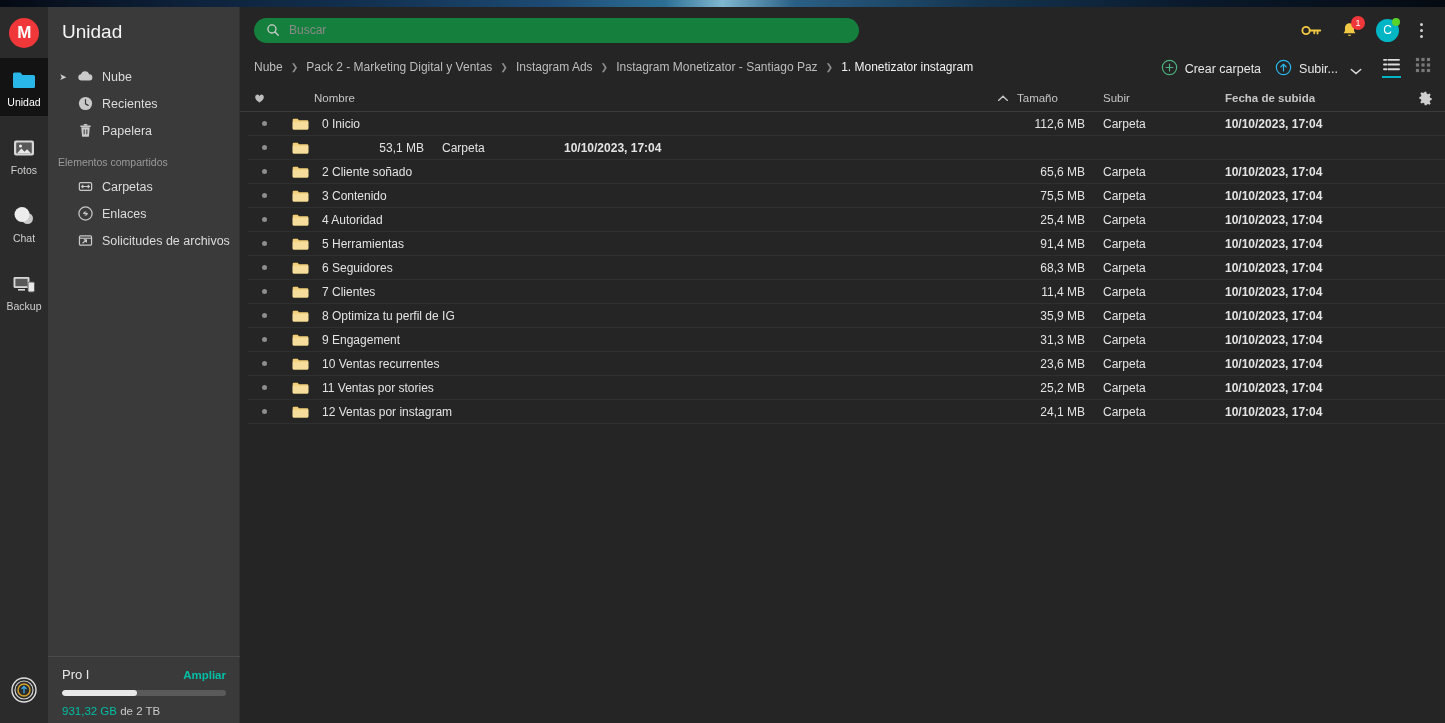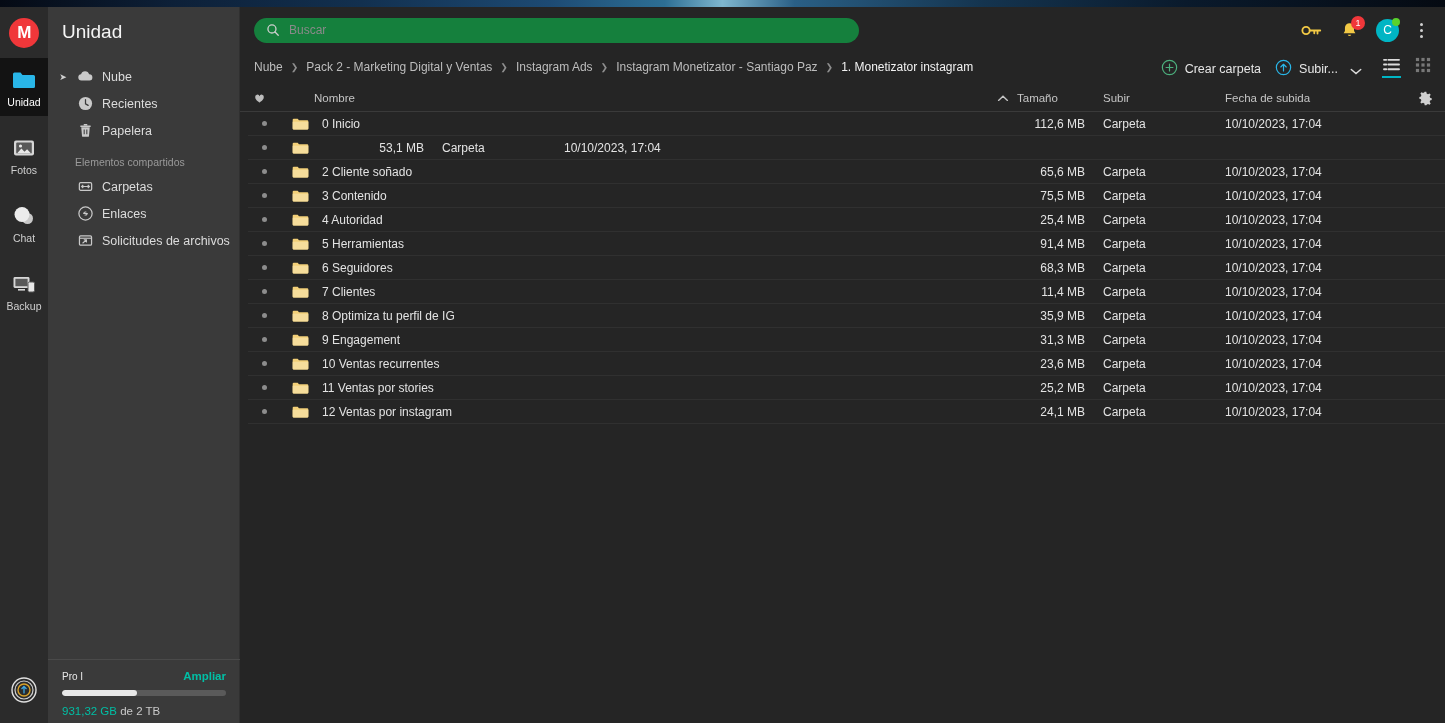--- a/index.html
+++ b/index.html
@@ -43,28 +43,28 @@
   .sidebar-title { color: #f5f5f5; font-size: 19px; padding: 14px 0 0 14px; font-weight: 400; }
   .nav { margin-top: 20px; }
   .nav-row {
     display: flex; align-items: center; height: 27px; padding-left: 10px;
     color: #dcdcdc; font-size: 12.5px; cursor: pointer; gap: 8px;
   }
   .nav-chevron { width: 10px; color: #cfcfcf; font-size: 9px; text-align: center; flex: 0 0 10px;}
   .nav-chevron.blank { visibility: hidden; }
   .nav-ico { width: 18px; height: 18px; flex: 0 0 18px; display:flex;align-items:center;justify-content:center; }
   .nav-section {
-    color: #9a9a9a; font-size: 10.5px; padding: 12px 0 5px 10px; margin-left: 17px;
+    color: #9a9a9a; font-size: 10.5px; padding: 12px 0 5px 10px;
   }
   .storage {
     position: absolute; left: 0; bottom: 6px; width: 192px; padding: 10px 14px 0 14px;
     border-top: 1px solid #4a4a4a;
   }
   .storage-head { display: flex; justify-content: space-between; align-items: baseline; }
-  .storage-plan { color: #e8e8e8; font-size: 10px; }
+  .storage-plan { color: #e8e8e8; font-size: 13px; }
   .storage-upgrade { color: #00bfa5; font-size: 11.5px; font-weight: bold; cursor: pointer; }
   .bar { margin-top: 8px; height: 6px; border-radius: 3px; background: #5a5a5a; overflow: hidden; }
   .bar-fill { height: 100%; background: #e8e8e8; border-radius: 3px; }
   .storage-txt { margin-top: 9px; font-size: 11.5px; color: #c9c9c9; }
   .storage-txt b { color: #00bfa5; font-weight: normal; }
 
   
   .main { position: absolute; left: 240px; top: 7px; width: 1205px; height: 716px; background: #252525; }
   .topbar { height: 46px; display: flex; align-items: center; padding: 0 14px; gap: 10px; }
   .search {
@@ -118,21 +118,21 @@
     display: flex; align-items: center; height: 24px;
     border-bottom: 1px solid #303030; color: #e3e3e3; font-size: 12px;
     padding-left: 14px; cursor: pointer; margin-left: 8px;
   }
   .c-fav   { flex: 0 0 30px; display:flex; align-items:center; }
   .c-icon  { flex: 0 0 30px; display:flex; align-items:center; }
   .c-name  { flex: 1 1 auto; overflow: hidden; white-space: nowrap; text-overflow: ellipsis; }
   .c-sort  { flex: 0 0 34px; display:flex; justify-content:flex-end; padding-right:8px; color:#c5c5c5;}
   .c-size  { flex: 0 0 68px; text-align: right; }
   .c-type  { flex: 0 0 140px; padding-left: 18px; }
-  .c-date  { flex: 0 0 180px; }
+  .c-date  { flex: 0 0 180px; font-weight: bold; }
   .c-gear  { flex: 0 0 40px; display:flex; justify-content:center; }
   .thead .c-size { text-align: left; padding-left: 0; }
   .dot { width: 5px; height: 5px; border-radius: 50%; background: #8d8d8d; display: block; }
   svg { display: block; }
 </style>
 </head>
 <body>
 
 <div class="app">
   <div class="wallpaper-strip"></div>

